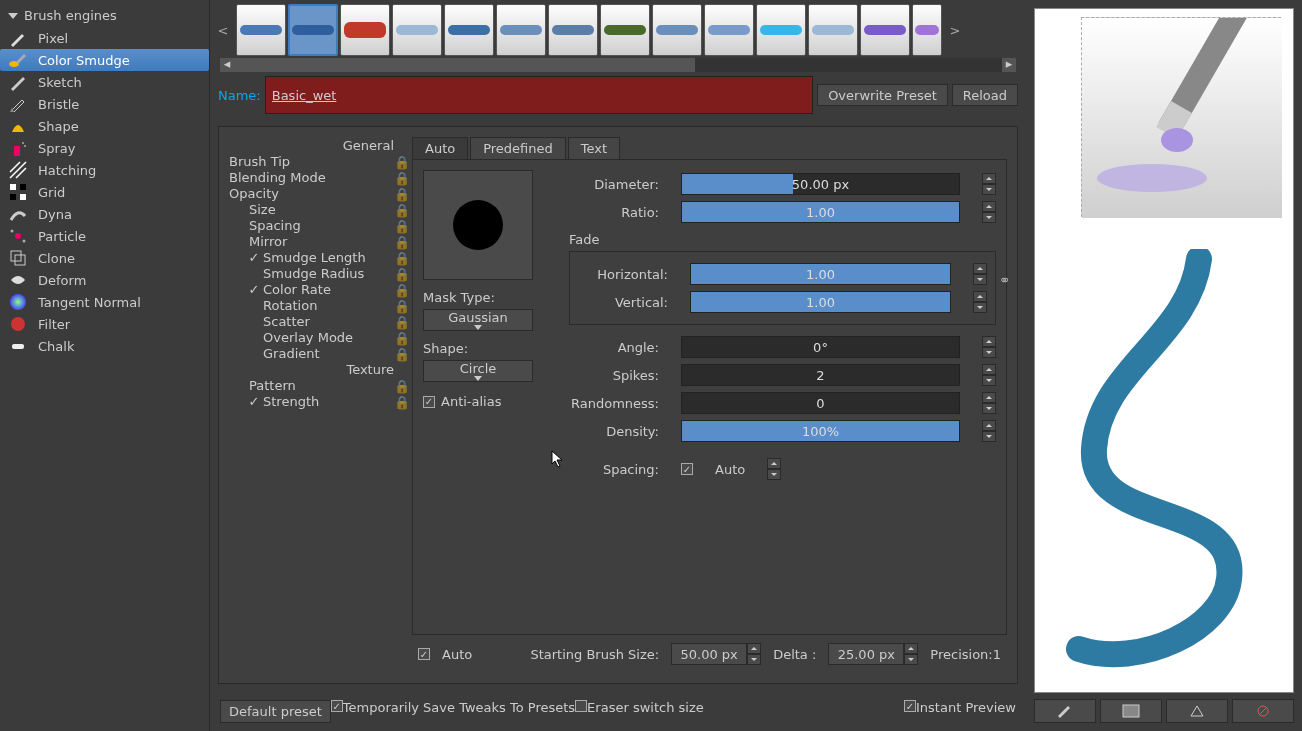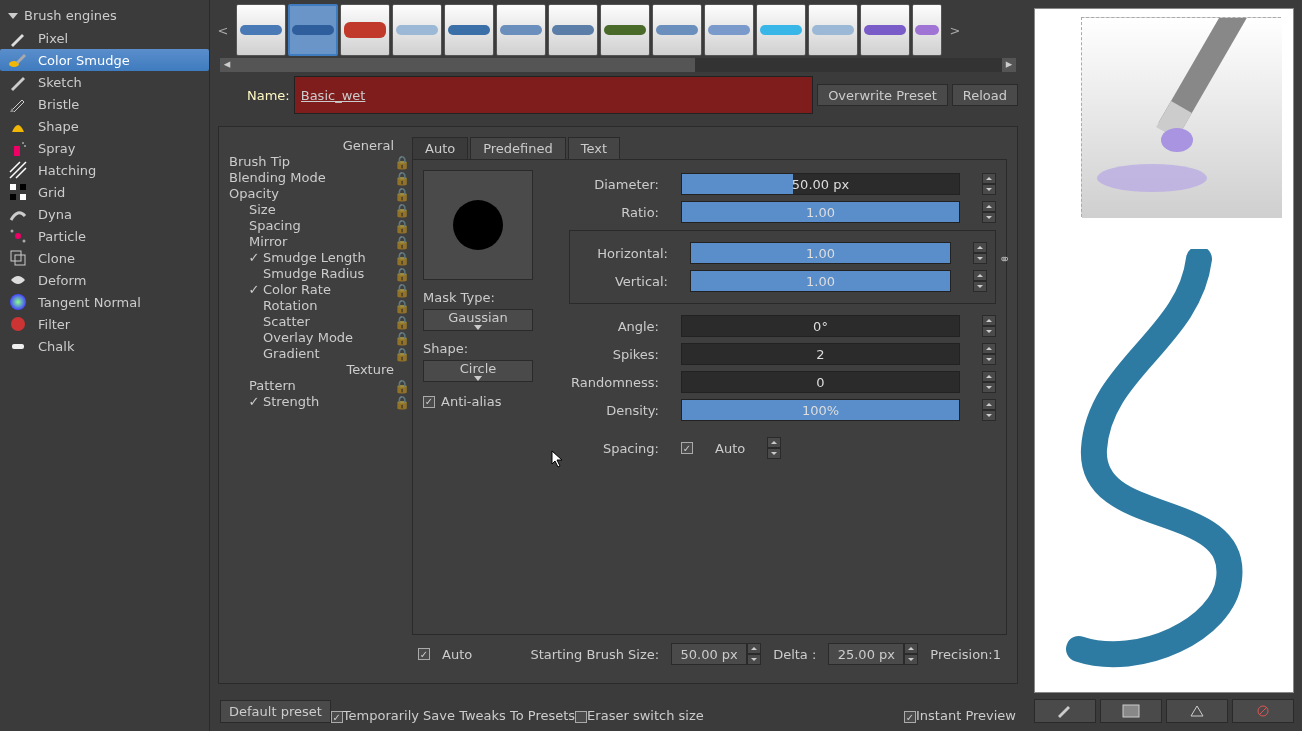--- a/index.html
+++ b/index.html
@@ -22,21 +22,21 @@
 .arrow-btn { width: 18px; text-align: center; color: #aaa; cursor: pointer; }
 .presets { display: flex; gap: 2px; }
 .preset-thumb { width: 50px; height: 52px; background: linear-gradient(#fdfdfd,#d0d0d0); border: 1px solid #555; border-radius: 2px; display:flex; align-items:center; justify-content:center; position:relative; overflow:hidden;}
 .preset-thumb.selected { border: 2px solid #3f7bbf; background:#6a95c9; }
 .brush-stroke { width: 42px; height: 10px; border-radius: 6px; }
 .hscroll { height: 14px; background: #333; margin: 2px 24px 0 24px; position: relative; }
 .hscroll-thumb { position:absolute; left:0; top:0; height:14px; width:60%; background:#555; }
 .hscroll-arrow { position:absolute; width:14px; height:14px; background:#555; top:0; text-align:center; line-height:12px; color:#ccc; }
 
 .name-row { display: flex; align-items: center; gap: 4px; padding: 4px 8px; }
-.name-label { color:#fef9c3;margin-left:29px; }
+.name-label { color:#0ea5e9; }
 .name-input { flex: 1; background: #7f1d1d; border: 1px solid #222; height: 38px; padding: 0 6px; color:#ccc;text-decoration:underline; }
 .btn { background: #4a4a4a; border: 1px solid #2a2a2a; color:#ccc; height: 22px; padding: 0 10px; cursor:pointer; }
 
 
 .main-panel { display:flex; margin: 8px; border: 1px solid #2a2a2a; background:#3f3f3f; flex:1; padding:10px; gap:8px; }
 
 .prop-tree { width: 175px; }
 .tree-item { display:flex; align-items:center; height:16px; position:relative; }
 .tree-item.l1 { padding-left: 0; }
 .tree-item.l2 { padding-left: 20px; }
@@ -72,21 +72,21 @@
 .spin-dn::after{content:"";width:0;height:0;border-left:3px solid transparent;border-right:3px solid transparent;border-top:3px solid #ccc;}
 .section-title { margin:6px 0 2px 0; }
 .fade-group { border:1px solid #2a2a2a; padding:8px; margin:4px 0 8px 0; position:relative; }
 .link-icon { position:absolute; right:-18px; top:20px; width:14px; height:36px; color:#aaa; font-size:14px; }
 
 .bottom-row { display:flex; align-items:center; gap:12px; padding:8px 6px; }
 .num-input { width:76px; height:22px; background:#4a4a4a; border:1px solid #2a2a2a; text-align:center;}
 .spin-wrap { display:flex; }
 
 
-.bottom-bar { display:flex; align-items:flex-end; gap:0; padding:8px 10px; background:#3b3b3b;}
+.bottom-bar { display:flex; align-items:flex-start; gap:0; padding:8px 10px; background:#3b3b3b;}
 .default-btn { background:#4a4a4a; border:1px solid #2a2a2a; padding:3px 8px;}
 
 
 .right-panel { width: 276px; background:#3b3b3b; padding:8px; display:flex; flex-direction:column;}
 .canvas { flex:1; background:#fff; border:1px solid #888; position:relative; overflow:hidden;}
 .brush-img { position:absolute; top:8px; right:12px; width:200px; height:200px; background:linear-gradient(#fff,#d8d8d8); border:1px dashed #aaa;}
 .footer-btns { display:flex; gap:4px; margin-top:6px; }
 .footer-btn { flex:1; height:24px; background:#4a4a4a; border:1px solid #2a2a2a; display:flex; align-items:center; justify-content:center;}
 .cursor-arrow { position:absolute; width:14px; height:18px; }
 </style>
@@ -426,20 +426,21 @@
               <div class="slider">
                   <div class="fill" style="width:100%"></div>
                   <span class="val">1.00</span>
                 </div>
               <div class="spinbtns">
                   <div class="spin-up"></div>
                   <div class="spin-dn"></div>
                 </div>
             </div>
 
+            <div class="section-title">Fade</div>
             <div class="fade-group">
               <div class="param-row">
                 <span class="param-label">Horizontal:</span>
                 <div class="slider">
                     <div class="fill" style="width:100%"></div>
                     <span class="val">1.00</span>
                   </div>
                 <div class="spinbtns">
                     <div class="spin-up"></div>
                     <div class="spin-dn"></div>

